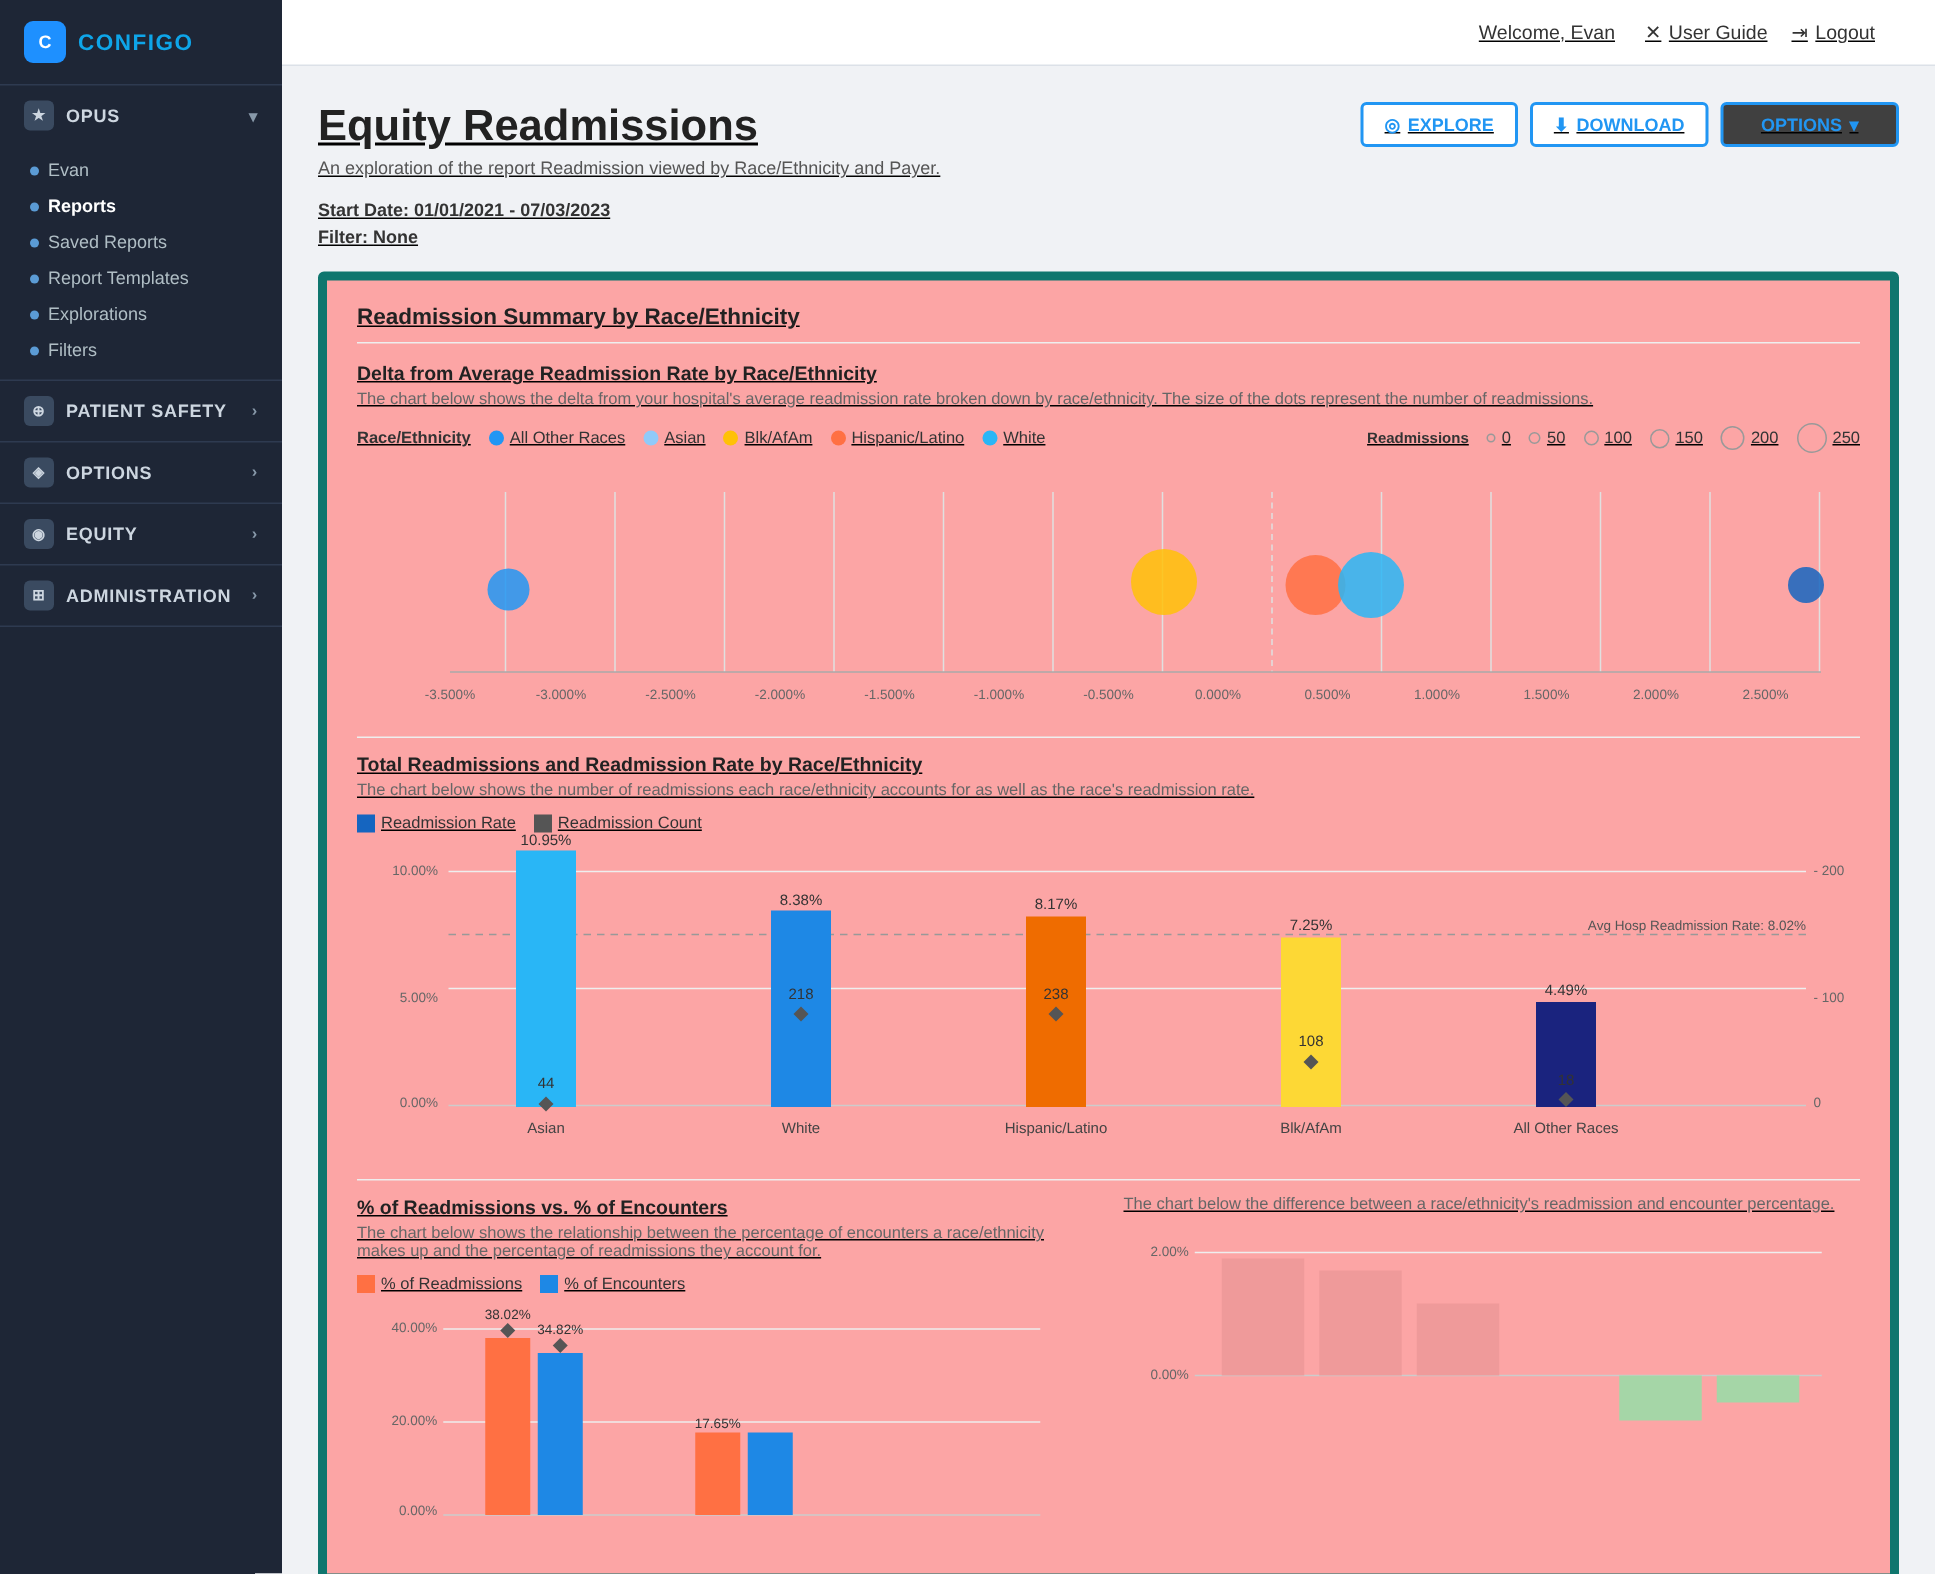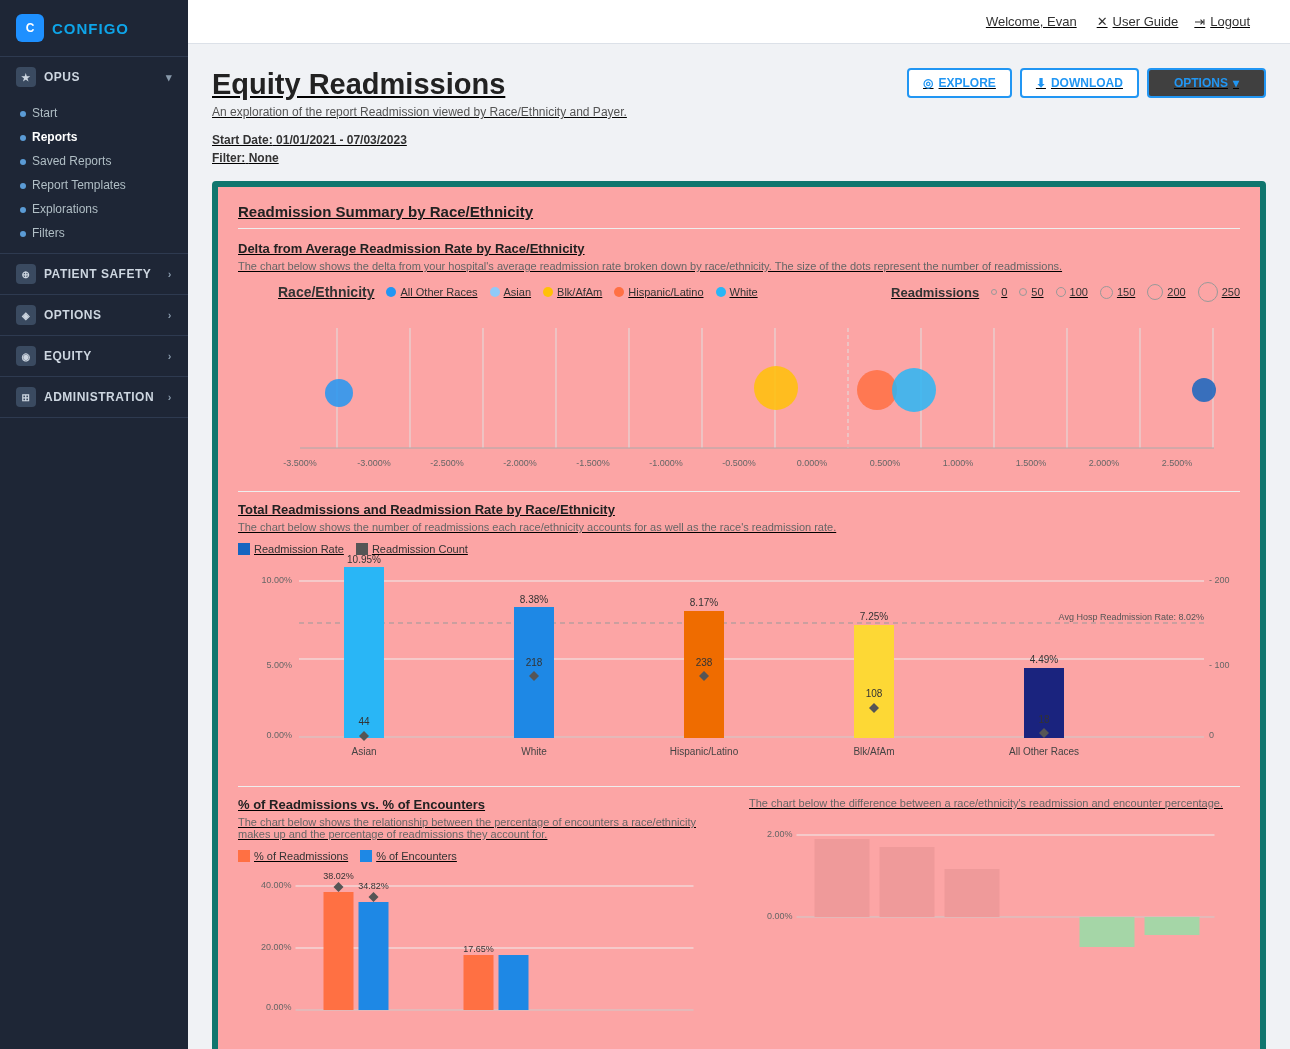--- a/index.html
+++ b/index.html
@@ -154,21 +154,21 @@
 
   <div class="sidebar-section">
     <div class="sidebar-section-header">
       <div class="sidebar-section-header-left">
         <span class="section-icon">★</span>
         <span>OPUS</span>
       </div>
       <span class="chevron">▾</span>
     </div>
     <ul class="sidebar-nav">
-      <li><span class="dot"></span><span>Start</span></li>
+      <li><span class="dot"></span><span>Evan</span></li>
       <li class="active"><span class="dot"></span><span>Reports</span></li>
       <li class="sub"><span class="dot"></span><span>Saved Reports</span></li>
       <li class="sub"><span class="dot"></span><span>Report Templates</span></li>
       <li class="sub"><span class="dot"></span><span>Explorations</span></li>
       <li><span class="dot"></span><span>Filters</span></li>
     </ul>
   </div>
 
   <div class="sidebar-section">
     <div class="sidebar-section-header">
@@ -260,21 +260,21 @@
     <div class="card">
       <div class="card-title">Readmission Summary by Race/Ethnicity</div>
 
       <div>
         <div class="chart-section-title">Delta from Average Readmission Rate by Race/Ethnicity</div>
         <div class="chart-section-desc">The chart below shows the delta from your hospital's average readmission rate broken down by race/ethnicity. The size of the dots represent the number of readmissions.</div>
 
         
         <div style="display:flex; justify-content:space-between; align-items:center; margin-bottom:8px;">
           <div class="legend">
-            <span style="font-weight:bold; font-size:14px;margin-left:40px;">Race/Ethnicity</span>
+            <span style="font-weight:bold; font-size:11px;">Race/Ethnicity</span>
             <div class="legend-item">
               <div class="legend-dot" style="background:#2196f3;"></div>
               <span>All Other Races</span>
             </div>
             <div class="legend-item">
               <div class="legend-dot" style="background:#90caf9;"></div>
               <span>Asian</span>
             </div>
             <div class="legend-item">
               <div class="legend-dot" style="background:#ffc107;"></div>
@@ -283,21 +283,21 @@
             <div class="legend-item">
               <div class="legend-dot" style="background:#ff7043;"></div>
               <span>Hispanic/Latino</span>
             </div>
             <div class="legend-item">
               <div class="legend-dot" style="background:#29b6f6;"></div>
               <span>White</span>
             </div>
           </div>
           <div class="legend">
-            <span style="font-weight:bold; font-size:13px;">Readmissions</span>
+            <span style="font-weight:bold; font-size:10px;">Readmissions</span>
             <div class="legend-item">
                 <div style="width:6px;height:6px;border-radius:50%;border:1px solid #999;background:transparent;"></div>
                 <span>0</span>
               </div>
             <div class="legend-item">
                 <div style="width:8px;height:8px;border-radius:50%;border:1px solid #999;background:transparent;"></div>
                 <span>50</span>
               </div>
             <div class="legend-item">
                 <div style="width:10px;height:10px;border-radius:50%;border:1px solid #999;background:transparent;"></div>

